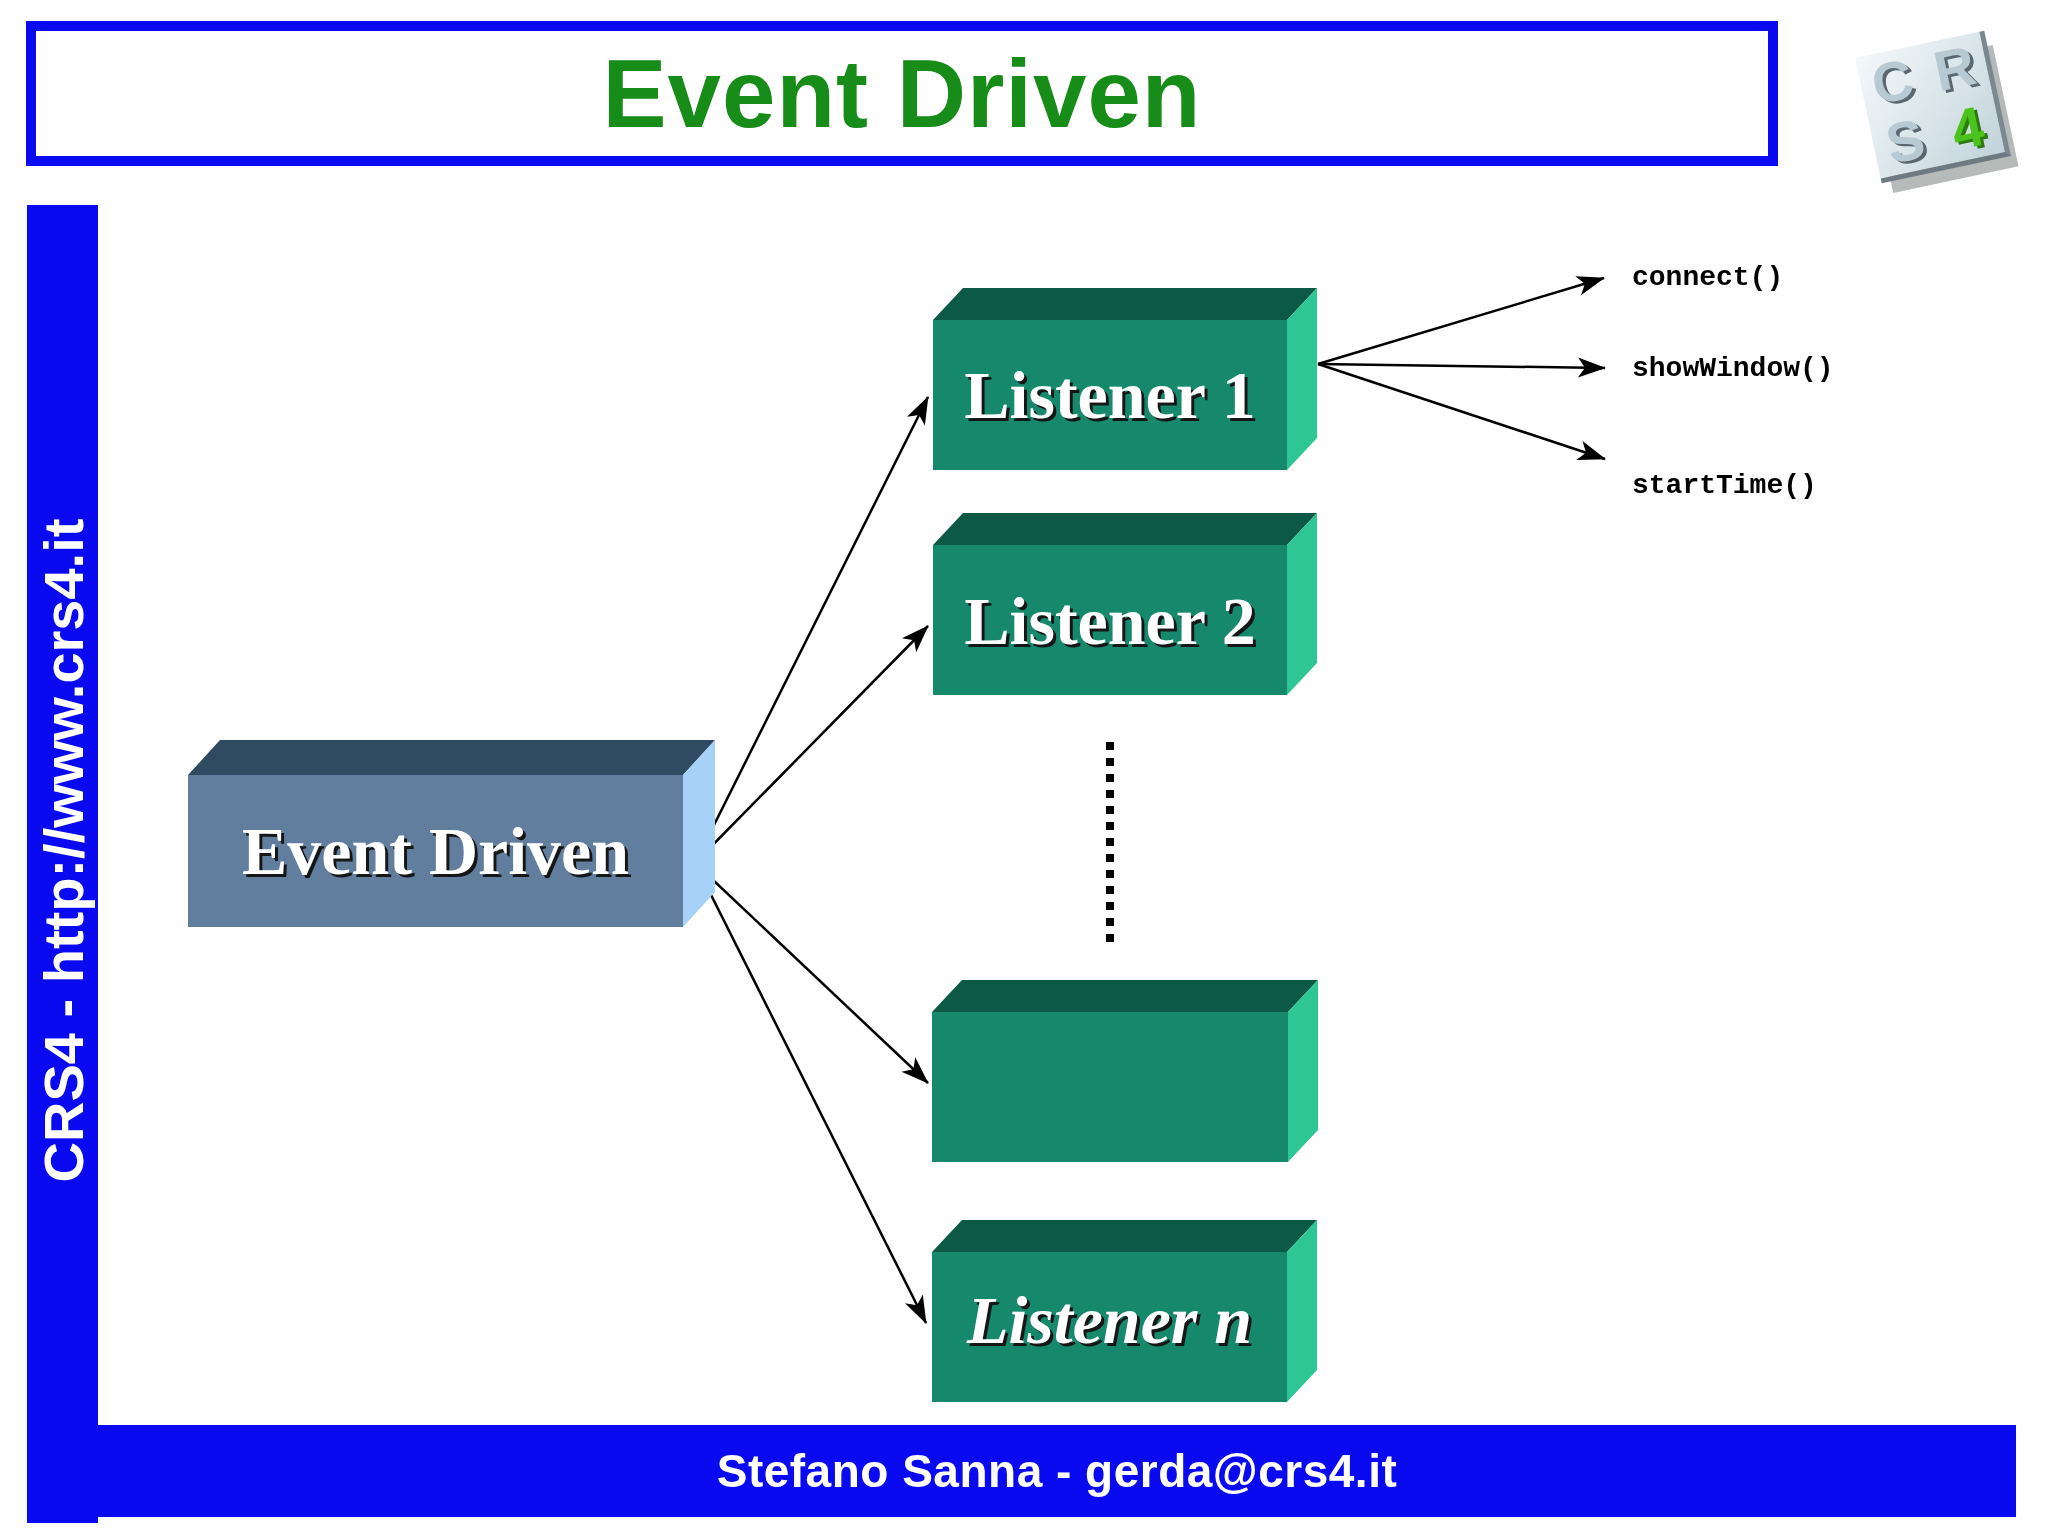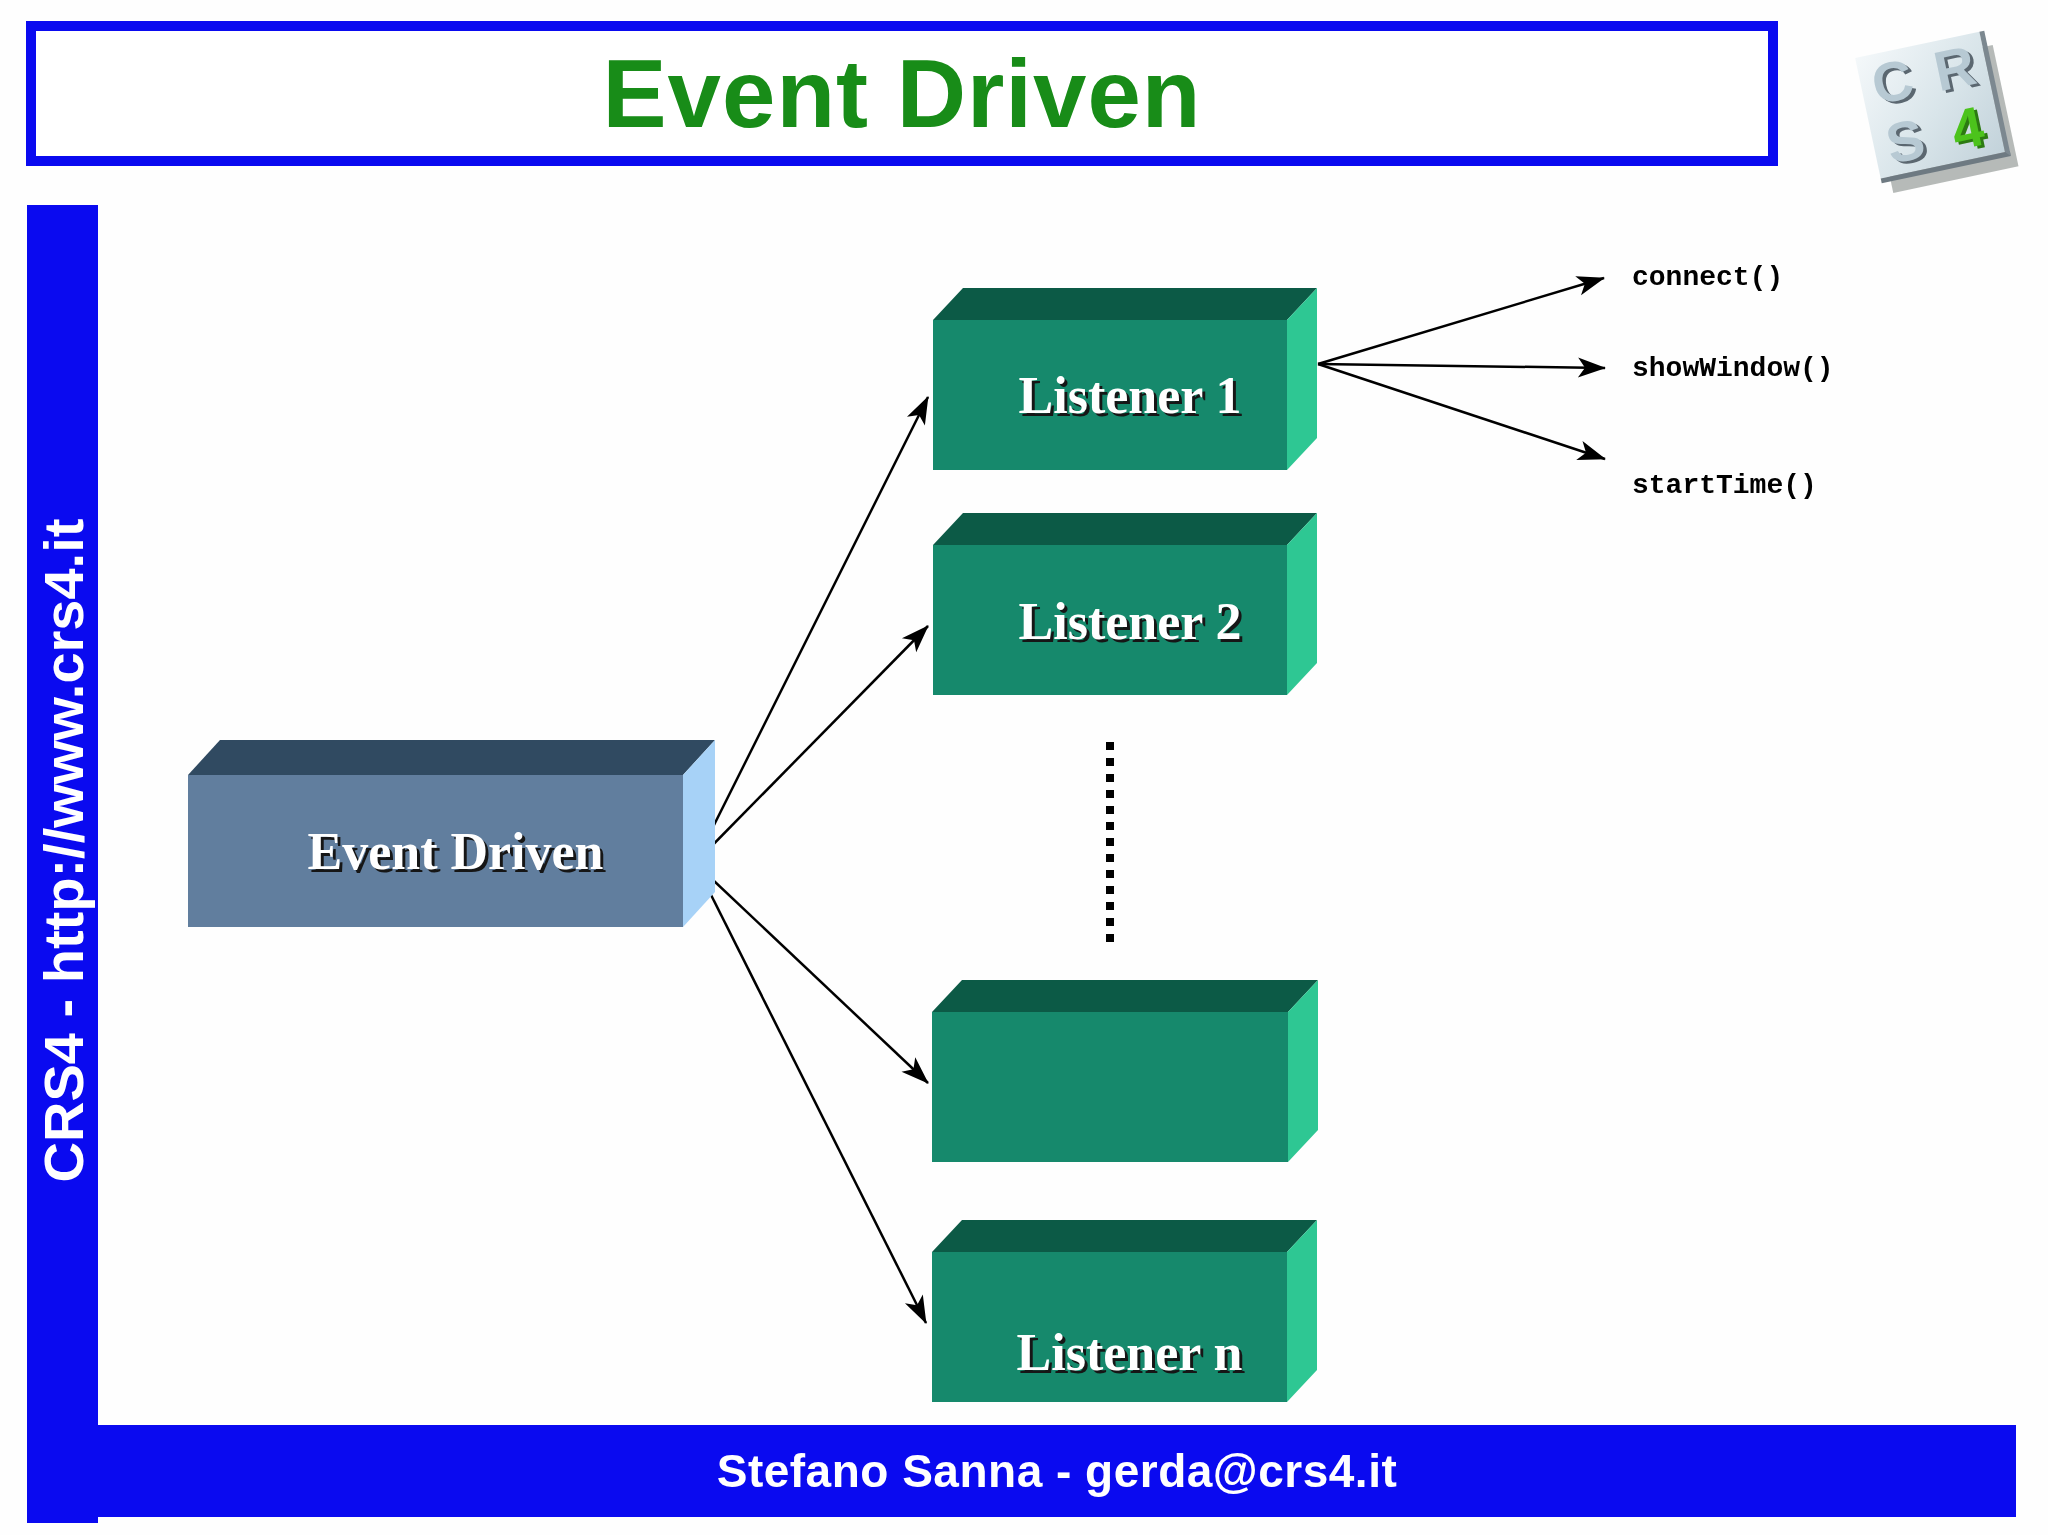--- a/index.html
+++ b/index.html
@@ -61,27 +61,27 @@
   .lis-front { fill:var(--listener_front,#16896C); }
   .lis-top   { fill:var(--listener_top,#0C5A46); }
   .lis-side  { fill:var(--listener_side,#2EC793); }
   .arrow-line { stroke:var(--arrow,#000000); stroke-width:2.5; fill:none; }
   .dots-line  { stroke:var(--arrow,#000000); stroke-width:8; stroke-dasharray:8 8; fill:none; }
 
   
   .box-label {
     position:absolute; display:flex; align-items:center; justify-content:center;
     color:#ffffff; font-family:"Liberation Serif", serif; font-weight:bold;
-    font-size:52px; text-shadow:3px 3px 0 #161616; white-space:nowrap;margin-left:20px;
+    font-size:68px; text-shadow:3px 3px 0 #161616; white-space:nowrap;
   }
   .lbl-src  { left:188px; top:775px; width:495px; height:152px; }
   .lbl-l1   { left:933px; top:320px; width:354px; height:150px; }
   .lbl-l2   { left:933px; top:545px; width:354px; height:152px; }
   .lbl-ln1  { left:932px; top:1012px; width:356px; height:150px; }
-  .lbl-ln   { left:932px; top:1284px; width:355px; height:137px; }
+  .lbl-ln   { left:932px; top:1252px; width:355px; height:137px;font-style:italic; }
 
   .method-label {
     position:absolute; left:1632px; height:44px; display:flex; align-items:center;
     color:#000000; font-family:"Liberation Mono", monospace; font-weight:bold;
     font-size:28px; white-space:nowrap;
   }
   .m-connect    { top:255px; }
   .m-showwindow { top:346px; }
   .m-starttime  { top:463px; }
 </style>

